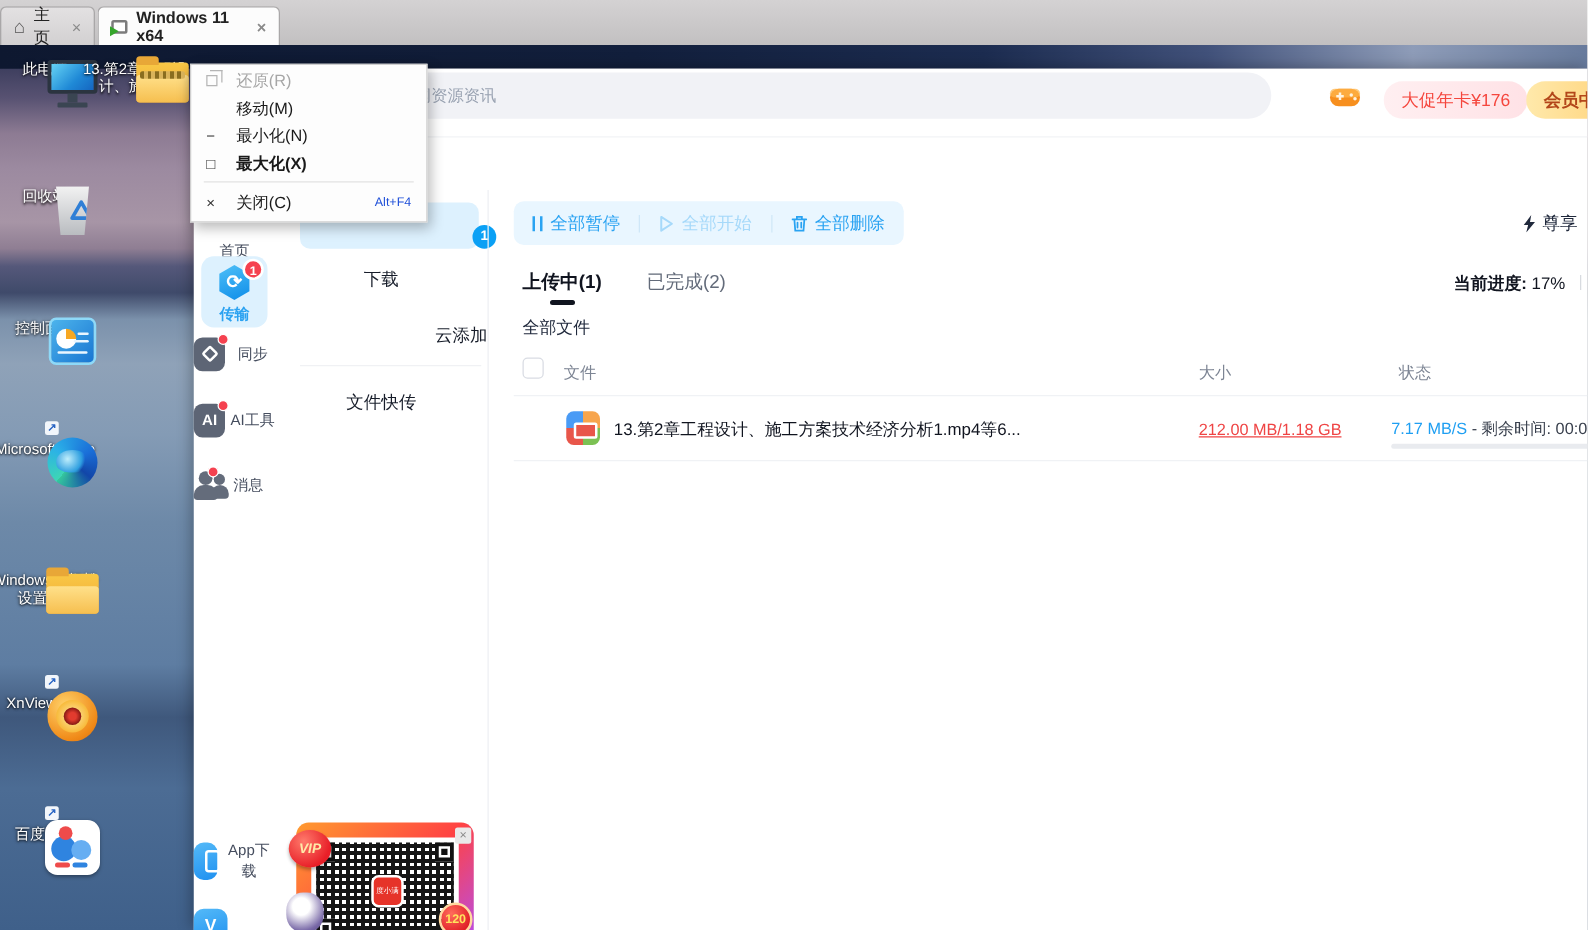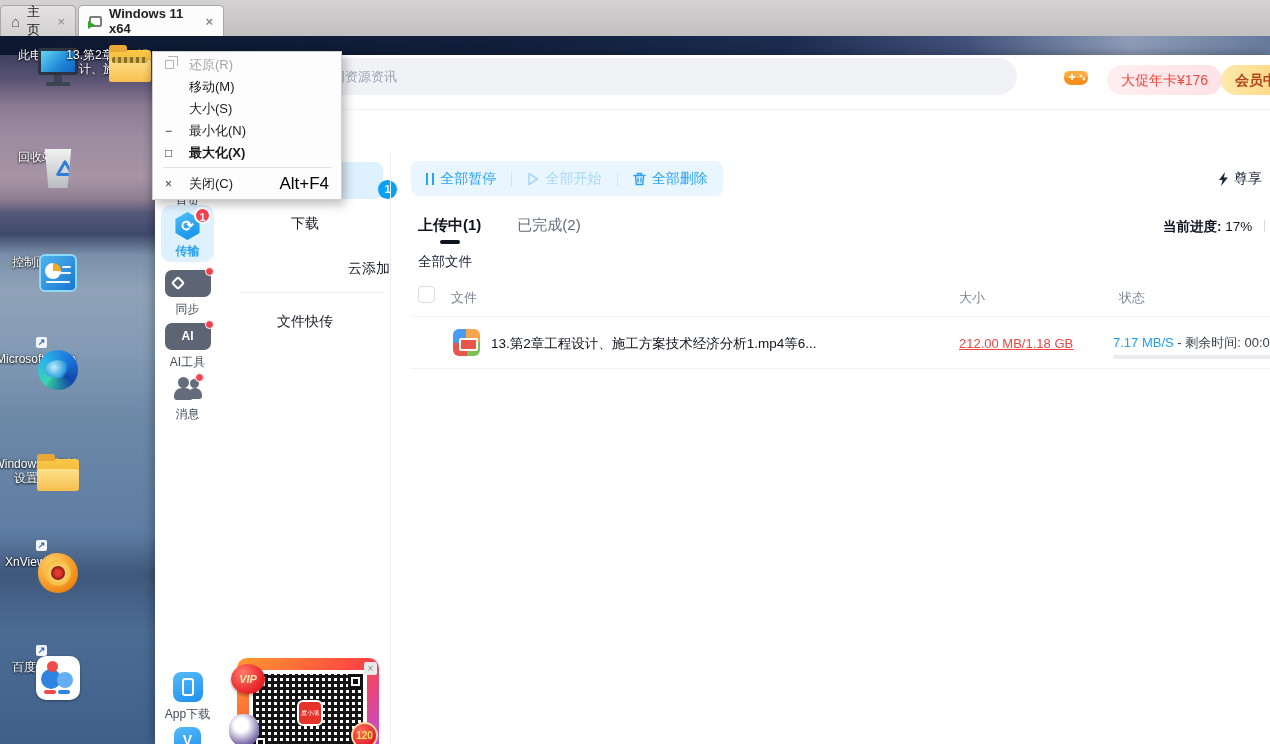--- a/index.html
+++ b/index.html
@@ -108,21 +108,21 @@
     background:linear-gradient(90deg,#ffeff1,#ffe2e6); color:#f5463d; font-size:14px; line-height:30px; }
   .member-pill { position:absolute; left:1066px; top:10px; height:30px; padding:0 14px; border-radius:15px 0 0 15px;
     background:linear-gradient(90deg,#ffe9ab,#ffd47d); color:#b3461a; font-size:14px; font-weight:bold; line-height:30px;
     width:70px; white-space:nowrap; overflow:hidden; }
 
   .app-body { position:absolute; left:0; top:97px; width:1115px; height:592px; display:flex; }
 
   
   .side { position:relative; width:65px; }
   .side-label { position:absolute; width:100%; text-align:center; font-size:12px; color:#454d5e; }
-  .side-item { position:absolute; width:100%; display:flex; flex-direction:column; align-items:center; gap:4px; cursor:default; }
+  .side-item { position:absolute; width:100%; display:flex; flex-direction:row; align-items:center; gap:4px; cursor:default; }
   .side-active { position:absolute; left:6px; top:53px; width:53px; height:57px; background:#ddf1fe; border-radius:10px;
     display:flex; flex-direction:column; align-items:center; padding-top:7px; gap:3px; }
   .hexa { position:relative; width:28px; height:28px; background:linear-gradient(160deg,#4fc0f8,#0d8ce8);
     clip-path:polygon(50% 0,93% 25%,93% 75%,50% 100%,7% 75%,7% 25%); color:#fff; font-size:15px;
     text-align:center; line-height:28px; font-weight:bold; }
   .numbadge { position:absolute; width:17px; height:17px; border-radius:9px; background:#f5414f; color:#fff;
     font-size:10px; font-weight:bold; text-align:center; line-height:17px; border:2px solid #fff; }
   .reddot { position:absolute; width:9px; height:9px; border-radius:50%; background:#f5414f; border:1.5px solid #fff; }
   .sq-icon { position:relative; width:46px; height:27px; border-radius:7px; background:#5d6575; }
   .sq-icon .diamond { position:absolute; left:8px; top:8px; width:10px; height:10px; border:2px solid #fff;
@@ -210,21 +210,21 @@
   
   .ctxmenu { position:absolute; left:152px; top:51px; width:190px; background:#fdfdfd;
     border:1px solid #cfcfcf; box-shadow:3px 4px 10px rgba(0,0,0,.28); padding:2px 0; z-index:50; }
   .mi { height:22px; display:flex; align-items:center; padding:0 12px 0 12px; font-size:13px; color:#1a1a1a; cursor:default; }
   .mi .mic { width:24px; font-size:12px; color:#333; }
   .mi-dis { color:#a6a6a6; }
   .mi-dis .mic { color:#b5b5b5; }
   .mi-bold { font-weight:bold; }
   .mi-close { height:26px; }
   .msep { height:1px; background:#e2e2e2; margin:3px 10px; }
-  .mshort { margin-left:auto; font-size:17px; color:#000000; }
+  .mshort { margin-left:auto; font-size:10px; color:#1d4ed8; }
   .restore-glyph { position:relative; display:inline-block; width:9px; height:9px; border:1.5px solid currentColor; }
   .restore-glyph:before { content:""; position:absolute; left:2px; top:-5px; width:9px; height:9px; border:1.5px solid currentColor; border-left:none; border-bottom:none; }
 </style>
 </head>
 <body>
 
 <div class="screen">
 
   <div class="tabbar">
     <div class="tab tab-home">
@@ -474,24 +474,20 @@
   <div class="ctxmenu">
     <div class="mi mi-dis">
       <span class="mic"><span class="restore-glyph"></span></span>
       <span>还原(R)</span>
     </div>
     <div class="mi">
       <span class="mic"></span>
       <span>移动(M)</span>
     </div>
     <div class="mi">
-      <span class="mic"></span>
-      <span>大小(S)</span>
-    </div>
-    <div class="mi">
       <span class="mic">−</span>
       <span>最小化(N)</span>
     </div>
     <div class="mi mi-bold">
       <span class="mic" style="font-weight:normal;">□</span>
       <span>最大化(X)</span>
     </div>
     <div class="msep"></div>
     <div class="mi mi-close">
       <span class="mic">×</span>

